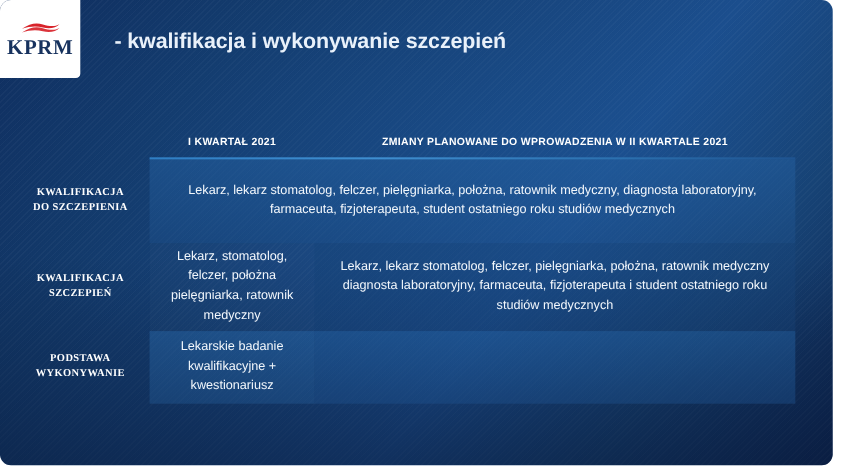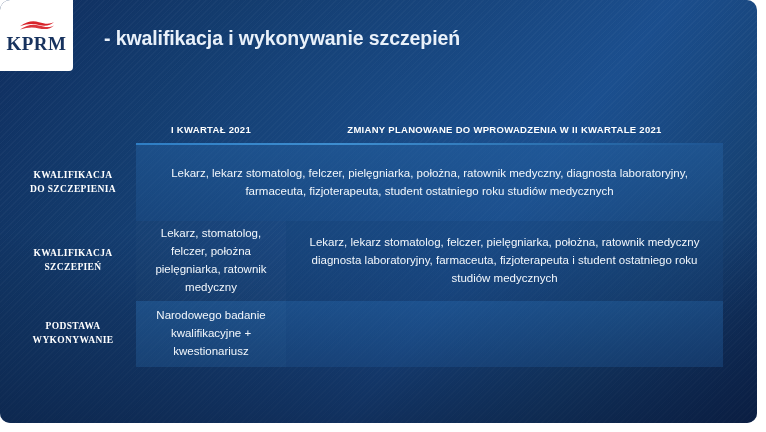--- a/index.html
+++ b/index.html
@@ -236,21 +236,21 @@
       <div class="c-right rowbody">Lekarz, lekarz stomatolog, felczer, pielęgniarka, położna, ratownik medyczny diagnosta laboratoryjny, farmaceuta, fizjoterapeuta i student ostatniego roku studiów medycznych</div>
     </div>
 
     <div class="trow" id="row-3">
       <div class="c-label">
         <div class="label-text">
           <div>PODSTAWA</div>
           <div>WYKONYWANIE</div>
         </div>
       </div>
-      <div class="c-mid rowbody">Narodowego badanie kwalifikacyjne + kwestionariusz</div>
+      <div class="c-mid rowbody">Lekarskie badanie kwalifikacyjne + kwestionariusz</div>
       <div class="c-right rowbody">
         <div>
         </div>
       </div>
     </div>
 
   </div>
 </div>
 
 </body></html>

